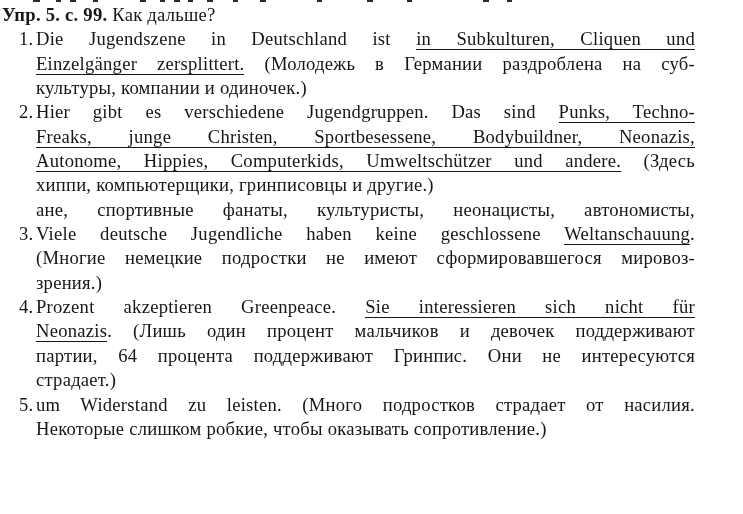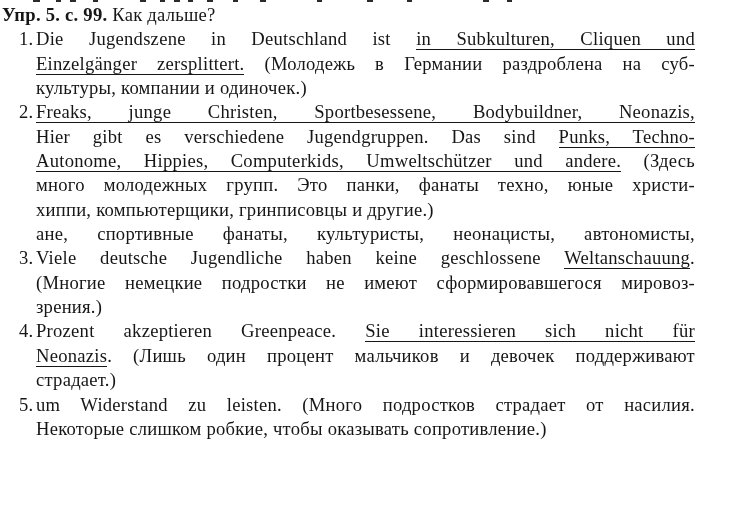--- a/index.html
+++ b/index.html
@@ -65,37 +65,37 @@
 
   <ol class="list">
       <li class="item">
         <span class="num">1.</span>
         <div class="line j"><span>Die Jugendszene in Deutschland ist </span><span class="u">in Subkulturen, Cliquen und</span></div>
         <div class="line j"><span class="u">Einzelgänger zersplittert.</span><span> (Молодежь в Германии раздроблена на суб-</span></div>
         <div class="line"><span>культуры, компании и одиночек.)</span></div>
       </li>
       <li class="item">
         <span class="num">2.</span>
+        <div class="line j"><span>Hier gibt es verschiedene Jugendgruppen. Das sind </span><span class="u">Punks, Techno-</span></div>
         <div class="line j"><span class="u">Freaks, junge Christen, Sportbesessene, Bodybuildner, Neonazis,</span></div>
-        <div class="line j"><span>Hier gibt es verschiedene Jugendgruppen. Das sind </span><span class="u">Punks, Techno-</span></div>
         <div class="line j"><span class="u">Autonome, Hippies, Computerkids, Umweltschützer und andere.</span><span> (Здесь</span></div>
-        <div class="line j"><span>много молодежных групп. Это панки, фанаты техно, юные христи-</span></div>
         <div class="line"><span>хиппи, компьютерщики, гринписовцы и другие.)</span></div>
         <div class="line j"><span>ане, спортивные фанаты, культуристы, неонацисты, автономисты,</span></div>
       </li>
       <li class="item">
         <span class="num">3.</span>
         <div class="line j"><span>Viele deutsche Jugendliche haben keine geschlossene </span><span class="u">Weltanschauung</span><span>.</span></div>
         <div class="line j"><span>(Многие немецкие подростки не имеют сформировавшегося мировоз-</span></div>
         <div class="line"><span>зрения.)</span></div>
       </li>
       <li class="item">
         <span class="num">4.</span>
         <div class="line j"><span>Prozent akzeptieren Greenpeace. </span><span class="u">Sie interessieren sich nicht für</span></div>
         <div class="line j"><span class="u">Neonazis</span><span>. (Лишь один процент мальчиков и девочек поддерживают</span></div>
+        <div class="line j"><span>партии, 64 процента поддерживают Гринпис. Они не интересуются</span></div>
         <div class="line"><span>страдает.)</span></div>
       </li>
       <li class="item">
         <span class="num">5.</span>
         <div class="line j"><span>um Widerstand zu leisten. (Много подростков страдает от насилия.</span></div>
         <div class="line"><span>Некоторые слишком робкие, чтобы оказывать сопротивление.)</span></div>
       </li>
     </ol>
 
 </div>

